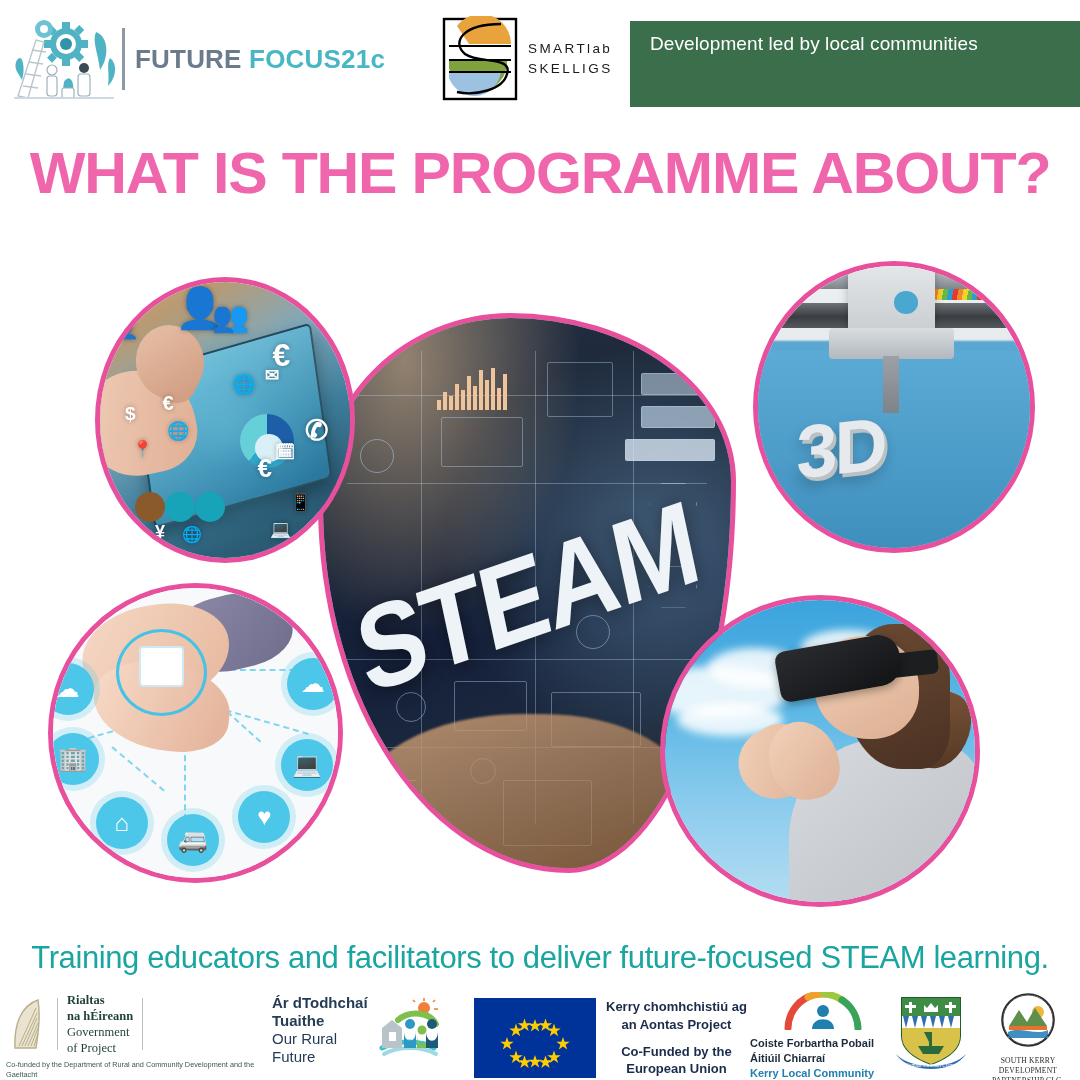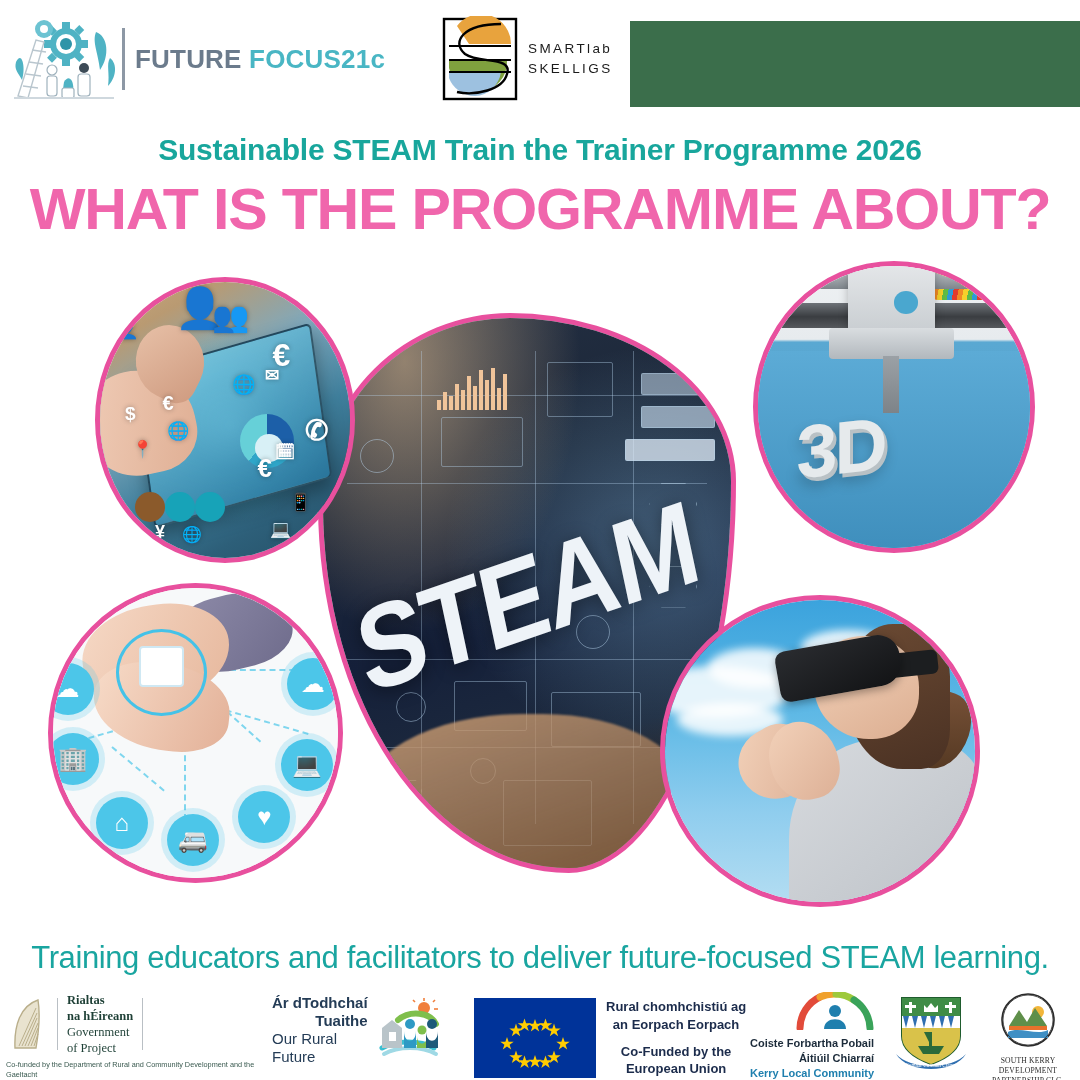--- a/index.html
+++ b/index.html
@@ -387,38 +387,38 @@
   .proj-txt .l3 { font-size:25px; font-weight:bold; letter-spacing:0.5px; }
   .gov-fine {
     margin-top:4px; color:#1d3f35;
     font-size:7.3px; line-height:1.35; font-weight:bold;
   }
   .gov-fine .en { font-weight:normal; color:#3a5a50; }
 
   
   .orf { position:absolute; left:272px; top:6px; display:flex; align-items:center; }
   .orf-txt { color:#243c56; line-height:1.2; }
-  .orf-txt .b { font-size:15px; font-weight:bold;text-align:right; }
+  .orf-txt .b { font-size:15px; font-weight:bold; }
   .orf-txt .n { font-size:15px; }
   .orf-mark { width:64px; height:64px; margin-left:8px; flex:0 0 64px; }
 
   
   .eu { position:absolute; left:474px; top:10px; display:flex; align-items:center; }
   .eu-flag {
     width:122px; height:80px; background:#003399;
     position:relative; flex:0 0 122px;
   }
   .eu-txt {
     margin-left:10px; color:#1b2b4b;
     font-size:13px; font-weight:bold; line-height:1.35; text-align:center;
   }
   .eu-txt .gap { display:block; height:9px; }
 
   
-  .lcdc { position:absolute; left:750px; top:4px;text-align:right; }
+  .lcdc { position:absolute; left:750px; top:4px; }
   .lcdc-arc { width:78px; height:38px; margin:0 auto 2px 34px; }
   .lcdc-txt { line-height:1.35; }
   .lcdc-txt .ga { color:#1c2b3a; font-size:11px; font-weight:bold; }
   .lcdc-txt .en { color:#1f7fae; font-size:11px; font-weight:bold; }
 
   
   .crest { position:absolute; left:894px; top:6px; width:82px; height:78px; }
   
   .skdp { position:absolute; left:980px; top:4px; width:96px; text-align:center; }
   .skdp-mark { width:70px; height:58px; margin:0 auto; }
@@ -487,25 +487,25 @@
       <line x1="8" y1="44" x2="70" y2="44" stroke="#000000" stroke-width="2.2"></line>
       <line x1="8" y1="56" x2="70" y2="56" stroke="#000000" stroke-width="2.2"></line>
     </svg>
     <div class="sl-text">
       <div>SMARTlab</div>
       <div>SKELLIGS</div>
     </div>
   </div>
 
   <div class="leader-logo">
+    <div class="leader-sub">Development led by local communities</div>
   </div>
 </div>
 
 <div class="title-block">
-  <div class="subtitle">Sustainable STEAM Train the Trainer Programme 2026</div>
   <div class="headline">WHAT IS THE PROGRAMME ABOUT?</div>
 </div>
 
 <div class="collage">
 
   <div class="blob-wrap c-center">
     <div class="blob-border">
       <div class="photo ph-steam">
         <div class="grid-line" style="left:6%;top:14%;width:88%;height:1px;"></div>
         <div class="grid-line" style="left:6%;top:30%;width:88%;height:1px;"></div>
@@ -720,22 +720,22 @@
           <polygon points="61,22 62.6,26.8 67.7,26.8 63.6,29.8 65.2,34.6 61,31.6 56.8,34.6 58.4,29.8 54.3,26.8 59.4,26.8" transform="translate(-19,30.4)"></polygon>
           <polygon points="61,22 62.6,26.8 67.7,26.8 63.6,29.8 65.2,34.6 61,31.6 56.8,34.6 58.4,29.8 54.3,26.8 59.4,26.8" transform="translate(19,30.4)"></polygon>
           <polygon points="61,22 62.6,26.8 67.7,26.8 63.6,29.8 65.2,34.6 61,31.6 56.8,34.6 58.4,29.8 54.3,26.8 59.4,26.8" transform="translate(-10.5,-1.5)"></polygon>
           <polygon points="61,22 62.6,26.8 67.7,26.8 63.6,29.8 65.2,34.6 61,31.6 56.8,34.6 58.4,29.8 54.3,26.8 59.4,26.8" transform="translate(10.5,-1.5)"></polygon>
           <polygon points="61,22 62.6,26.8 67.7,26.8 63.6,29.8 65.2,34.6 61,31.6 56.8,34.6 58.4,29.8 54.3,26.8 59.4,26.8" transform="translate(-10.5,35.5)"></polygon>
           <polygon points="61,22 62.6,26.8 67.7,26.8 63.6,29.8 65.2,34.6 61,31.6 56.8,34.6 58.4,29.8 54.3,26.8 59.4,26.8" transform="translate(10.5,35.5)"></polygon>
         </g>
       </svg>
     </div>
     <div class="eu-txt">
-      <div>Rural chomhchistiú ag</div>
-      <div>an Eorpach Eorpach</div>
+      <div>Kerry chomhchistiú ag</div>
+      <div>an Aontas Project</div>
       <span class="gap"></span>
       <div>Co-Funded by the</div>
       <div>European Union</div>
     </div>
   </div>
 
   <div class="lcdc">
     <svg class="lcdc-arc" viewBox="0 0 78 38">
       <path d="M4 36 A35 35 0 0 1 24 5" fill="none" stroke="#e24b3a" stroke-width="7" stroke-linecap="round"></path>
       <path d="M24 5 A35 35 0 0 1 40 2" fill="none" stroke="#f0a12c" stroke-width="7" stroke-linecap="round"></path>

